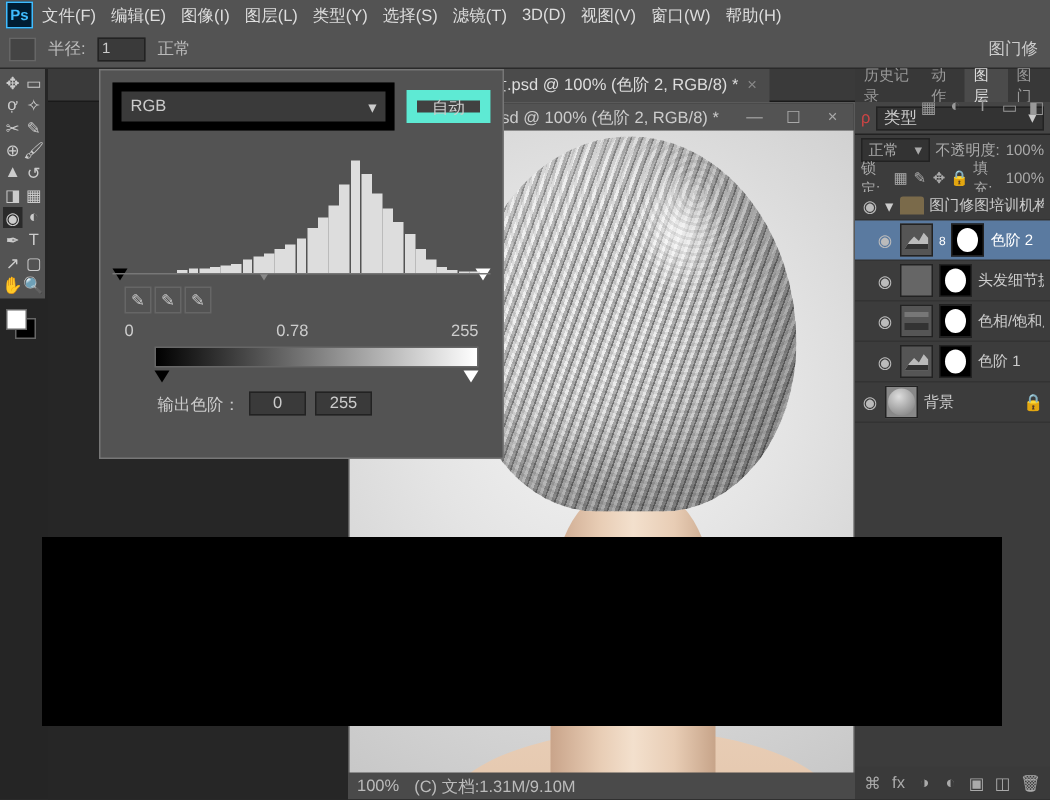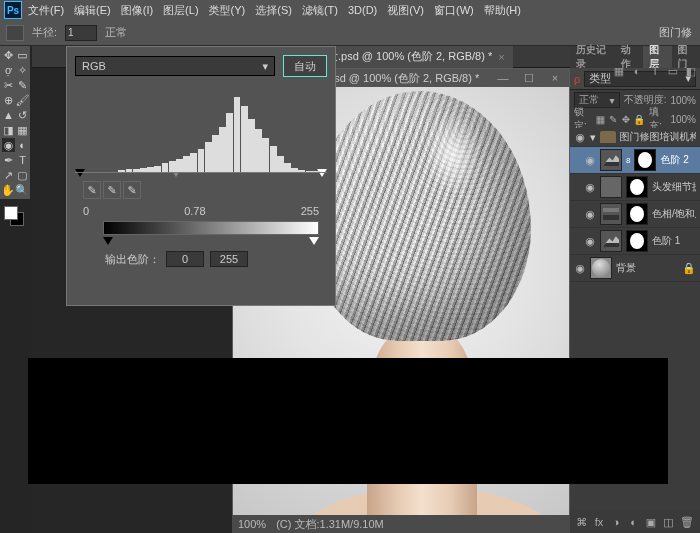--- a/index.html
+++ b/index.html
@@ -34,22 +34,22 @@
       repeating-linear-gradient(110deg, #7e7e7e 0 1px, #cfcfcf 1px 3px, #efefef 3px 5px, #b2b2b2 5px 7px);
     box-shadow: inset -30px -30px 60px rgba(0,0,0,.35), inset 20px 20px 40px rgba(255,255,255,.25);
   }
   .hair::before { content:""; position:absolute; inset:0; border-radius:inherit;
     background: repeating-radial-gradient(circle at 70% 15%, rgba(0,0,0,.08) 0 2px, transparent 2px 5px); }
   .neck { position: absolute; top: 242px; left: 134px; width: 110px; height: 200px; background: linear-gradient(90deg, #c9a48a, #e8cdb5 30%, #f3e0cd 50%, #e8cdb5 75%, #c7a489); border-radius: 40px 40px 0 0/80px 80px 0 0; }
   .shoulder { position:absolute; top:400px; left:60px; width:270px; height:120px; background: linear-gradient(180deg,#e8cdb5,#dfbfa4); border-radius: 50% 50% 0 0; }
   .statusbar { position:absolute; left:200px; bottom:0; width:338px; height:18px; background:#4a4a4a; display:flex; align-items:center; gap:10px; padding:0 6px; color:#bbb; }
   .levels { position:absolute; top:0; left:34px; width:270px; height:260px; background:#535353; border:1px solid #777; color:#ccc; padding:8px; z-index:3; }
   .levels-row { display:flex; align-items:center; gap:8px; margin-bottom:6px; }
-  .select { background:#3a3a3a; border:1px solid #000000; height:20px; display:flex; align-items:center; padding:0 6px; flex:1; }
-  .auto-btn { background:#414141; border:1px solid #5eead4; height:22px; padding:0 10px; display:flex; align-items:center; }
+  .select { background:#3a3a3a; border:6px solid #000000; height:32px; display:flex; align-items:center; padding:0 6px; flex:1; }
+  .auto-btn { background:#414141; border:7px solid #5eead4; height:22px; padding:0 10px; display:flex; align-items:center; }
   .histo { height:90px; background:transparent; border-bottom:1px solid #777; position:relative; margin-top:4px; }
   .histo .bars { position:absolute; bottom:0; left:0; right:0; height:100%; display:flex; align-items:flex-end; }
   .histo .bars span { flex:1; background:#ddd; margin:0 .2px; }
   .tri-row { display:flex; justify-content:space-between; margin-top:-4px; }
   .tri { width:0; height:0; border-left:5px solid transparent; border-right:5px solid transparent; }
   .tri.b { border-top:8px solid #000; }
   .tri.g { border-top:8px solid #888; }
   .tri.w { border-top:8px solid #fff; }
   .nums { display:flex; justify-content:space-between; margin:4px 8px 6px 8px; }
   .pickers { display:flex; gap:2px; }
@@ -79,21 +79,21 @@
   .thumb.hue::after { content:""; display:block; width:16px; height:12px; background:linear-gradient(180deg,#777 0 30%,#555 30% 60%,#333 60%); }
   .thumb.img::after { content:""; display:block; width:18px; height:18px; border-radius:50%; background:radial-gradient(circle at 40% 30%,#ddd,#777); }
   .lname { flex:1; font-size:10px; overflow:hidden; white-space:nowrap; }
   .indent1 { padding-left:14px; }
   .layer-foot { height:22px; background:#3a3a3a; display:flex; align-items:center; justify-content:flex-end; gap:6px; padding:0 6px; }
   .layer-foot .ic { width:14px; height:14px; display:flex; align-items:center; justify-content:center; color:#aaa; }
   .caption-box { position:absolute; left:28px; top:358px; width:640px; height:126px; background:#000; z-index:10; padding:18px 16px; color:#c22; font-size:13px; line-height:22px; }
   .caption-box .l2, .caption-box .l3 { color:#c22; }
   .logo-stamp { position:absolute; right:14px; top:40px; }
   .logo-stamp svg { width:200px; height:80px; }
-  .panels-top { display:flex; height:22px; background:#383838;font-weight:bold; }
+  .panels-top { display:flex; height:22px; background:#383838; }
   .panels-top .ptab { font-size:10px; }
   .iconstrip { position:absolute; top:18px; right:2px; display:flex; gap:4px; }
   .iconstrip .ic { width:14px; height:14px; color:#999; display:flex; align-items:center; justify-content:center; }
 </style>
 </head>
 <body>
 
 <div class="menubar">
   <div class="ps-logo">Ps</div>
   <span>文件(F)</span>

